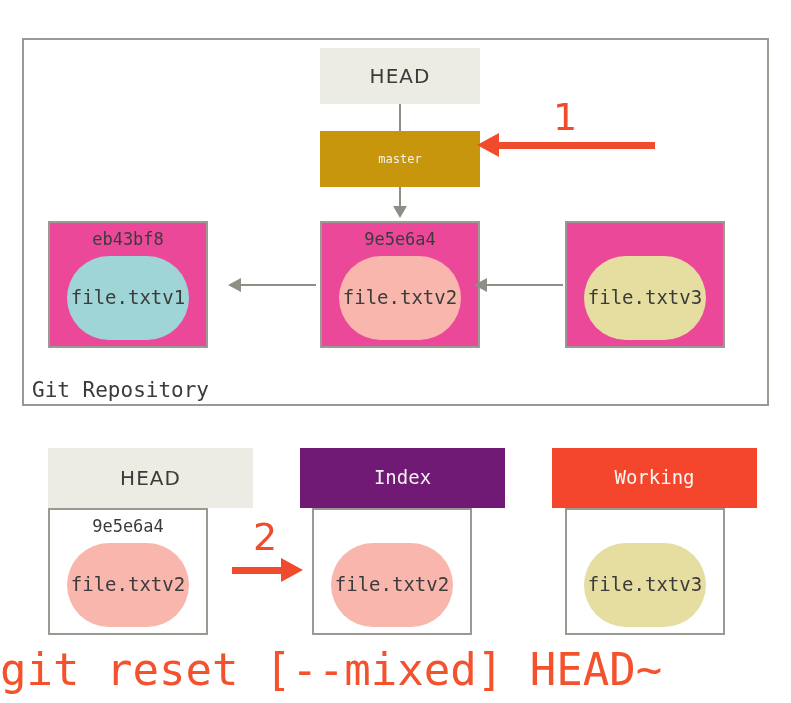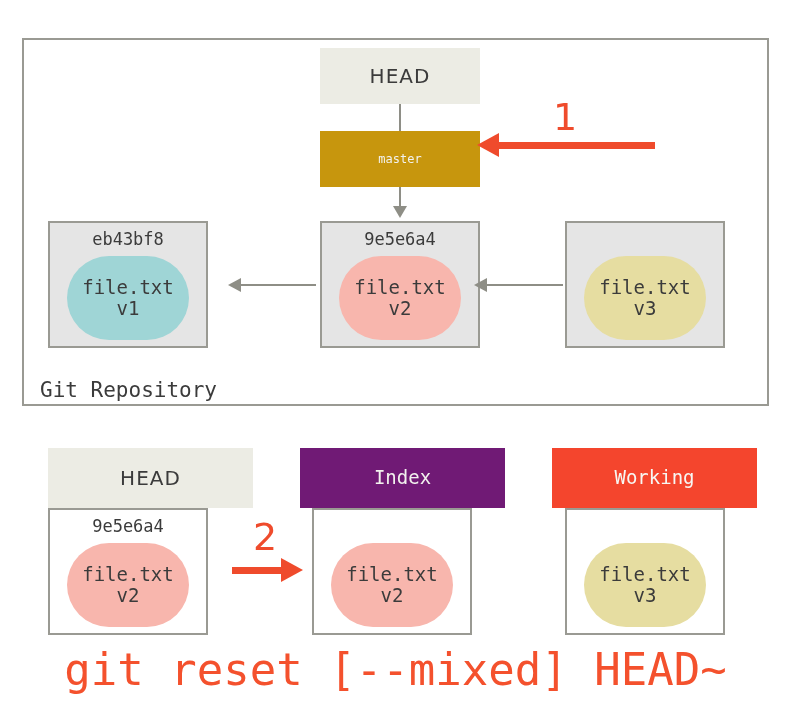--- a/index.html
+++ b/index.html
@@ -26,21 +26,21 @@
   #repo-frame {
     left: 22px;
     top: 22px;
     width: 747px;
     height: 368px;
     border: 2px solid #9a9a93;
     box-sizing: border-box;
     background: #ffffff;
   }
   #repo-label {
-    left: 40px;
+    left: 32px;
     top: 362px;
     font-size: 21px;
     color: #3b3b3b;
     letter-spacing: 0px;
     white-space: nowrap;
   }
 
   
   #head-box-top {
     left: 320px;
@@ -105,21 +105,21 @@
     border-top: 12px solid #8e8e86;
   }
 
   
   .commit-box {
     top: 205px;
     width: 160px;
     height: 127px;
     border: 2px solid #9a9a93;
     box-sizing: border-box;
-    background: #e5e5e5;
+    background: #ec4899;
   }
   #commit-1 { left: 48px; }
   #commit-2 { left: 320px; }
   #commit-3 { left: 565px; }
 
   .commit-sha {
     position: absolute;
     left: 0; right: 0;
     top: 6px;
     text-align: center;
@@ -128,21 +128,20 @@
   }
   .blob {
     position: absolute;
     left: 50%;
     transform: translateX(-50%);
     top: 33px;
     width: 122px;
     height: 84px;
     border-radius: 42px;
     display: flex;
-    flex-direction: column;
     align-items: center;
     justify-content: center;
     line-height: 1.12;
   }
   .blob .fn, .blob .ver {
     font-size: 19px;
     color: #3b3b3b;
     text-align: center;
   }
   .blob-v1 { background: #9fd5d6; }
@@ -271,21 +270,21 @@
     font-size: 38px;
     color: #ef4b2c;
     line-height: 1;
   }
 
   
   #command-caption {
     left: 0;
     top: 628px;
     width: 791px;
-    text-align: center;
+    text-align: left;
     font-size: 44px;
     color: #f4512d;
     letter-spacing: 0px;
     white-space: nowrap;
   }
 </style>
 </head>
 <body>
 
 <div id="stage">

